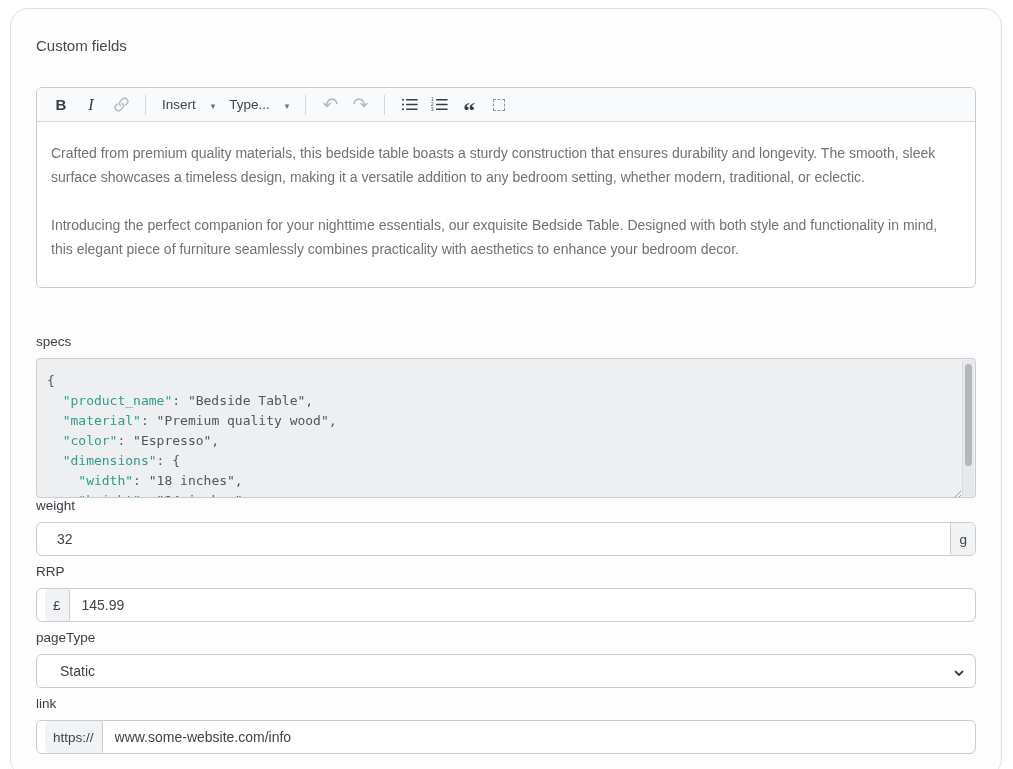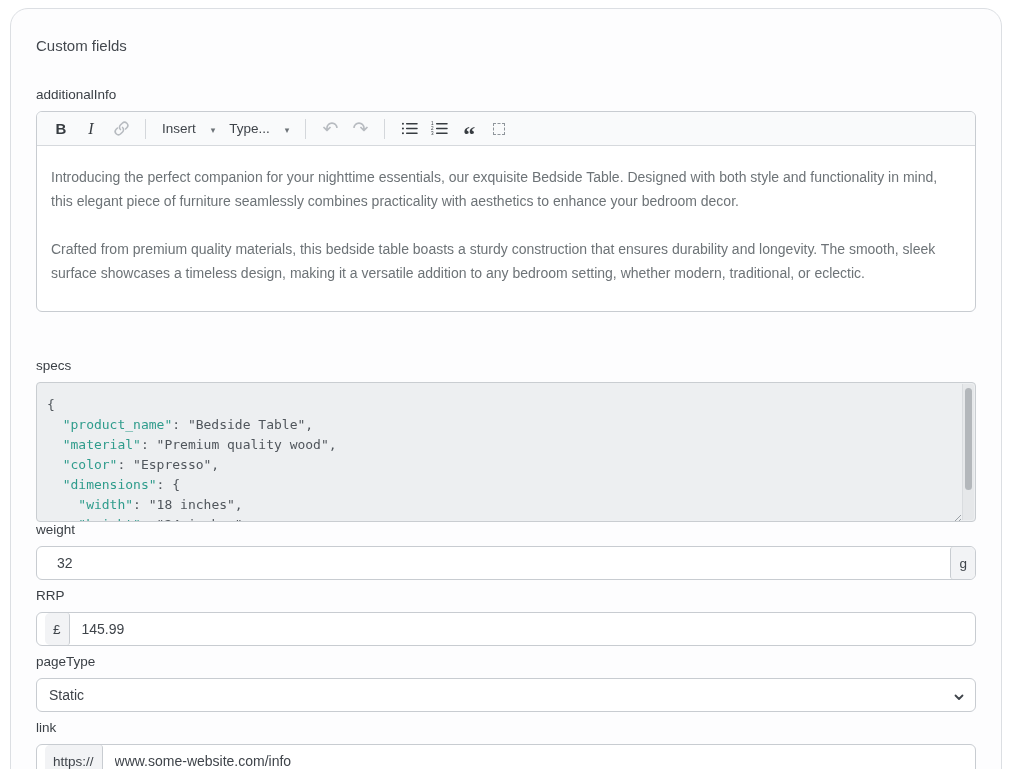--- a/index.html
+++ b/index.html
@@ -79,33 +79,32 @@
   }
   .addon{
     display:flex;align-items:center;justify-content:center;padding:0 8px;
     background:var(--addon-bg);font-size:13.5px;color:var(--text);
   }
   .addon.addon-left{border-right:1px solid var(--border);border-radius:5px 3px 3px 5px;}
   .addon.addon-right{border-left:1px solid var(--border);border-radius:3px 5px 5px 3px;}
   .select-wrap{position:relative;height:34px;}
   .select-wrap select{
     width:100%;height:100%;border:1px solid var(--border);border-radius:6px;background:#ffffff;
-    font-size:14px;color:var(--text);padding:0 30px 0 12px;appearance:none;-webkit-appearance:none;
+    font-size:14px;color:var(--text);padding:0 30px 0 23px;appearance:none;-webkit-appearance:none;
     font-family:inherit;cursor:pointer;
   }
   .select-chevron{position:absolute;right:11px;top:11px;pointer-events:none;}
 </style>
 </head>
 <body>
 
 <div class="page">
   <div class="card">
     <h2 class="card-title">Custom fields</h2>
 
-    <label class="field-label">additionalInfo</label>
     <div class="rte">
       <div class="rte-toolbar">
         <button class="tb-btn bold">B</button>
         <button class="tb-btn italic">I</button>
         <button class="tb-btn is-disabled">
           <span style="display:flex">
             <svg width="17" height="17" viewBox="0 0 24 24" fill="none" stroke="currentColor" stroke-width="2.2" stroke-linecap="round">
               <path d="M13.5 10.5a4.5 4.5 0 0 1 0 6.4l-2.6 2.6a4.5 4.5 0 0 1-6.4-6.4l1.8-1.8"></path>
               <path d="M10.5 13.5a4.5 4.5 0 0 1 0-6.4l2.6-2.6a4.5 4.5 0 0 1 6.4 6.4l-1.8 1.8"></path>
             </svg>
@@ -149,22 +148,22 @@
           </span>
         </button>
         <button class="tb-btn tb-quote">
           <span>“</span>
         </button>
         <button class="tb-btn">
           <span class="dashed-box"></span>
         </button>
       </div>
       <div class="rte-content">
+        <p>Crafted from premium quality materials, this bedside table boasts a sturdy construction that ensures durability and longevity. The smooth, sleek surface showcases a timeless design, making it a versatile addition to any bedroom setting, whether modern, traditional, or eclectic.</p>
         <p>Introducing the perfect companion for your nighttime essentials, our exquisite Bedside Table. Designed with both style and functionality in mind, this elegant piece of furniture seamlessly combines practicality with aesthetics to enhance your bedroom decor.</p>
-        <p>Crafted from premium quality materials, this bedside table boasts a sturdy construction that ensures durability and longevity. The smooth, sleek surface showcases a timeless design, making it a versatile addition to any bedroom setting, whether modern, traditional, or eclectic.</p>
       </div>
     </div>
 
     <div class="code-wrap">
       <label class="field-label">specs</label>
       <div class="code-area">
         <pre>{
   <span class="json-key">"product_name"</span>: "Bedside Table",
   <span class="json-key">"material"</span>: "Premium quality wood",
   <span class="json-key">"color"</span>: "Espresso",

